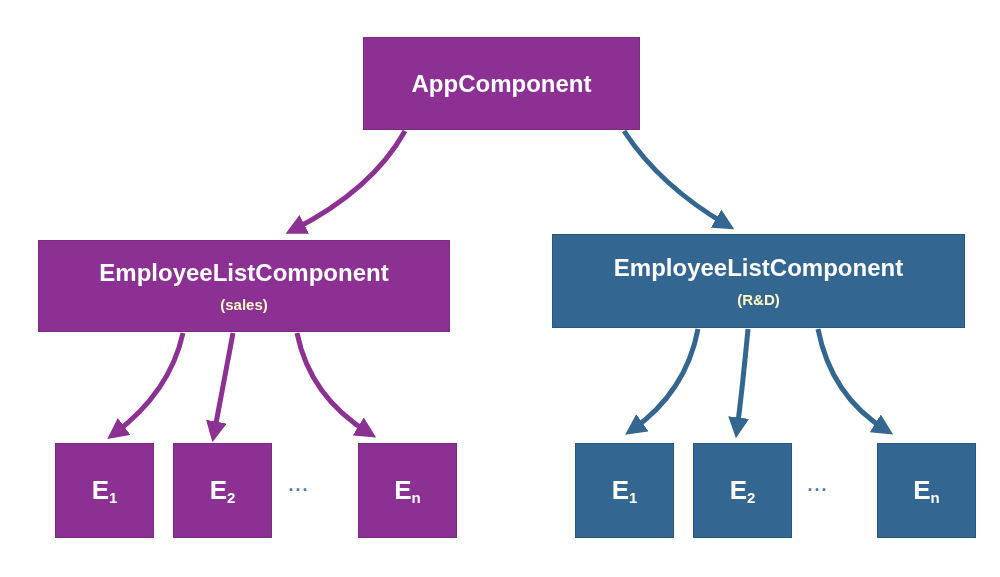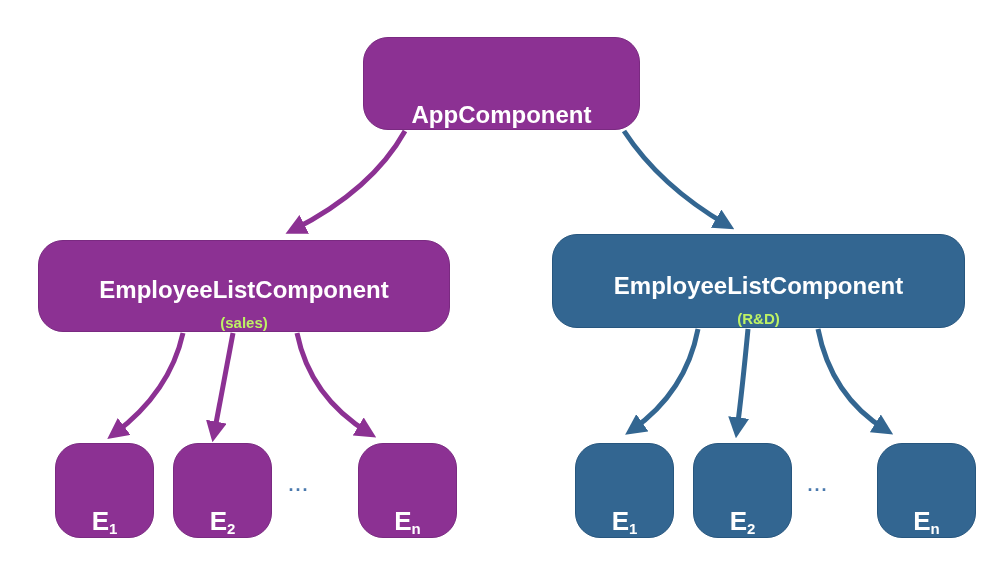--- a/index.html
+++ b/index.html
@@ -21,40 +21,39 @@
     top: 0;
     width: 1000px;
     height: 577px;
     pointer-events: none;
   }
   .box {
     position: absolute;
     display: flex;
     flex-direction: column;
     align-items: center;
-    justify-content: flex-end;
+    justify-content: center;
     color: #ffffff;
     font-weight: bold;
     box-sizing: border-box;
     text-align: center;
     line-height: 1.15;
-    border-radius: 25px;
   }
   .box.purple {
     background: #8c3193;
     border: 1px solid #7a2a81;
   }
   .box.blue {
     background: #336691;
     border: 1px solid #27567e;
   }
   .box-app      { left: 363px; top: 37px;  width: 277px; height: 93px; font-size: 24px; }
   .box-sales    { left: 38px;  top: 240px; width: 412px; height: 92px; font-size: 24px; }
   .box-rd       { left: 552px; top: 234px; width: 413px; height: 94px; font-size: 24px; }
-  .sublabel     { font-size: 15px; color: #bef264; margin-top: 10px; font-weight: bold; }
+  .sublabel     { font-size: 15px; color: #fef9c3; margin-top: 10px; font-weight: bold; }
   .ebox         { width: 99px; height: 95px; font-size: 26px; margin-left: 16px; }
   .ebox sub     { font-size: 15px; line-height: 0; vertical-align: -4px; }
   .e-sales-1 { left: 39px;  top: 443px; }
   .e-sales-2 { left: 157px; top: 443px; }
   .e-sales-n { left: 342px; top: 443px; }
   .e-rd-1    { left: 559px; top: 443px; }
   .e-rd-2    { left: 677px; top: 443px; }
   .e-rd-n    { left: 861px; top: 443px; }
   .ellipsis {
     position: absolute;

